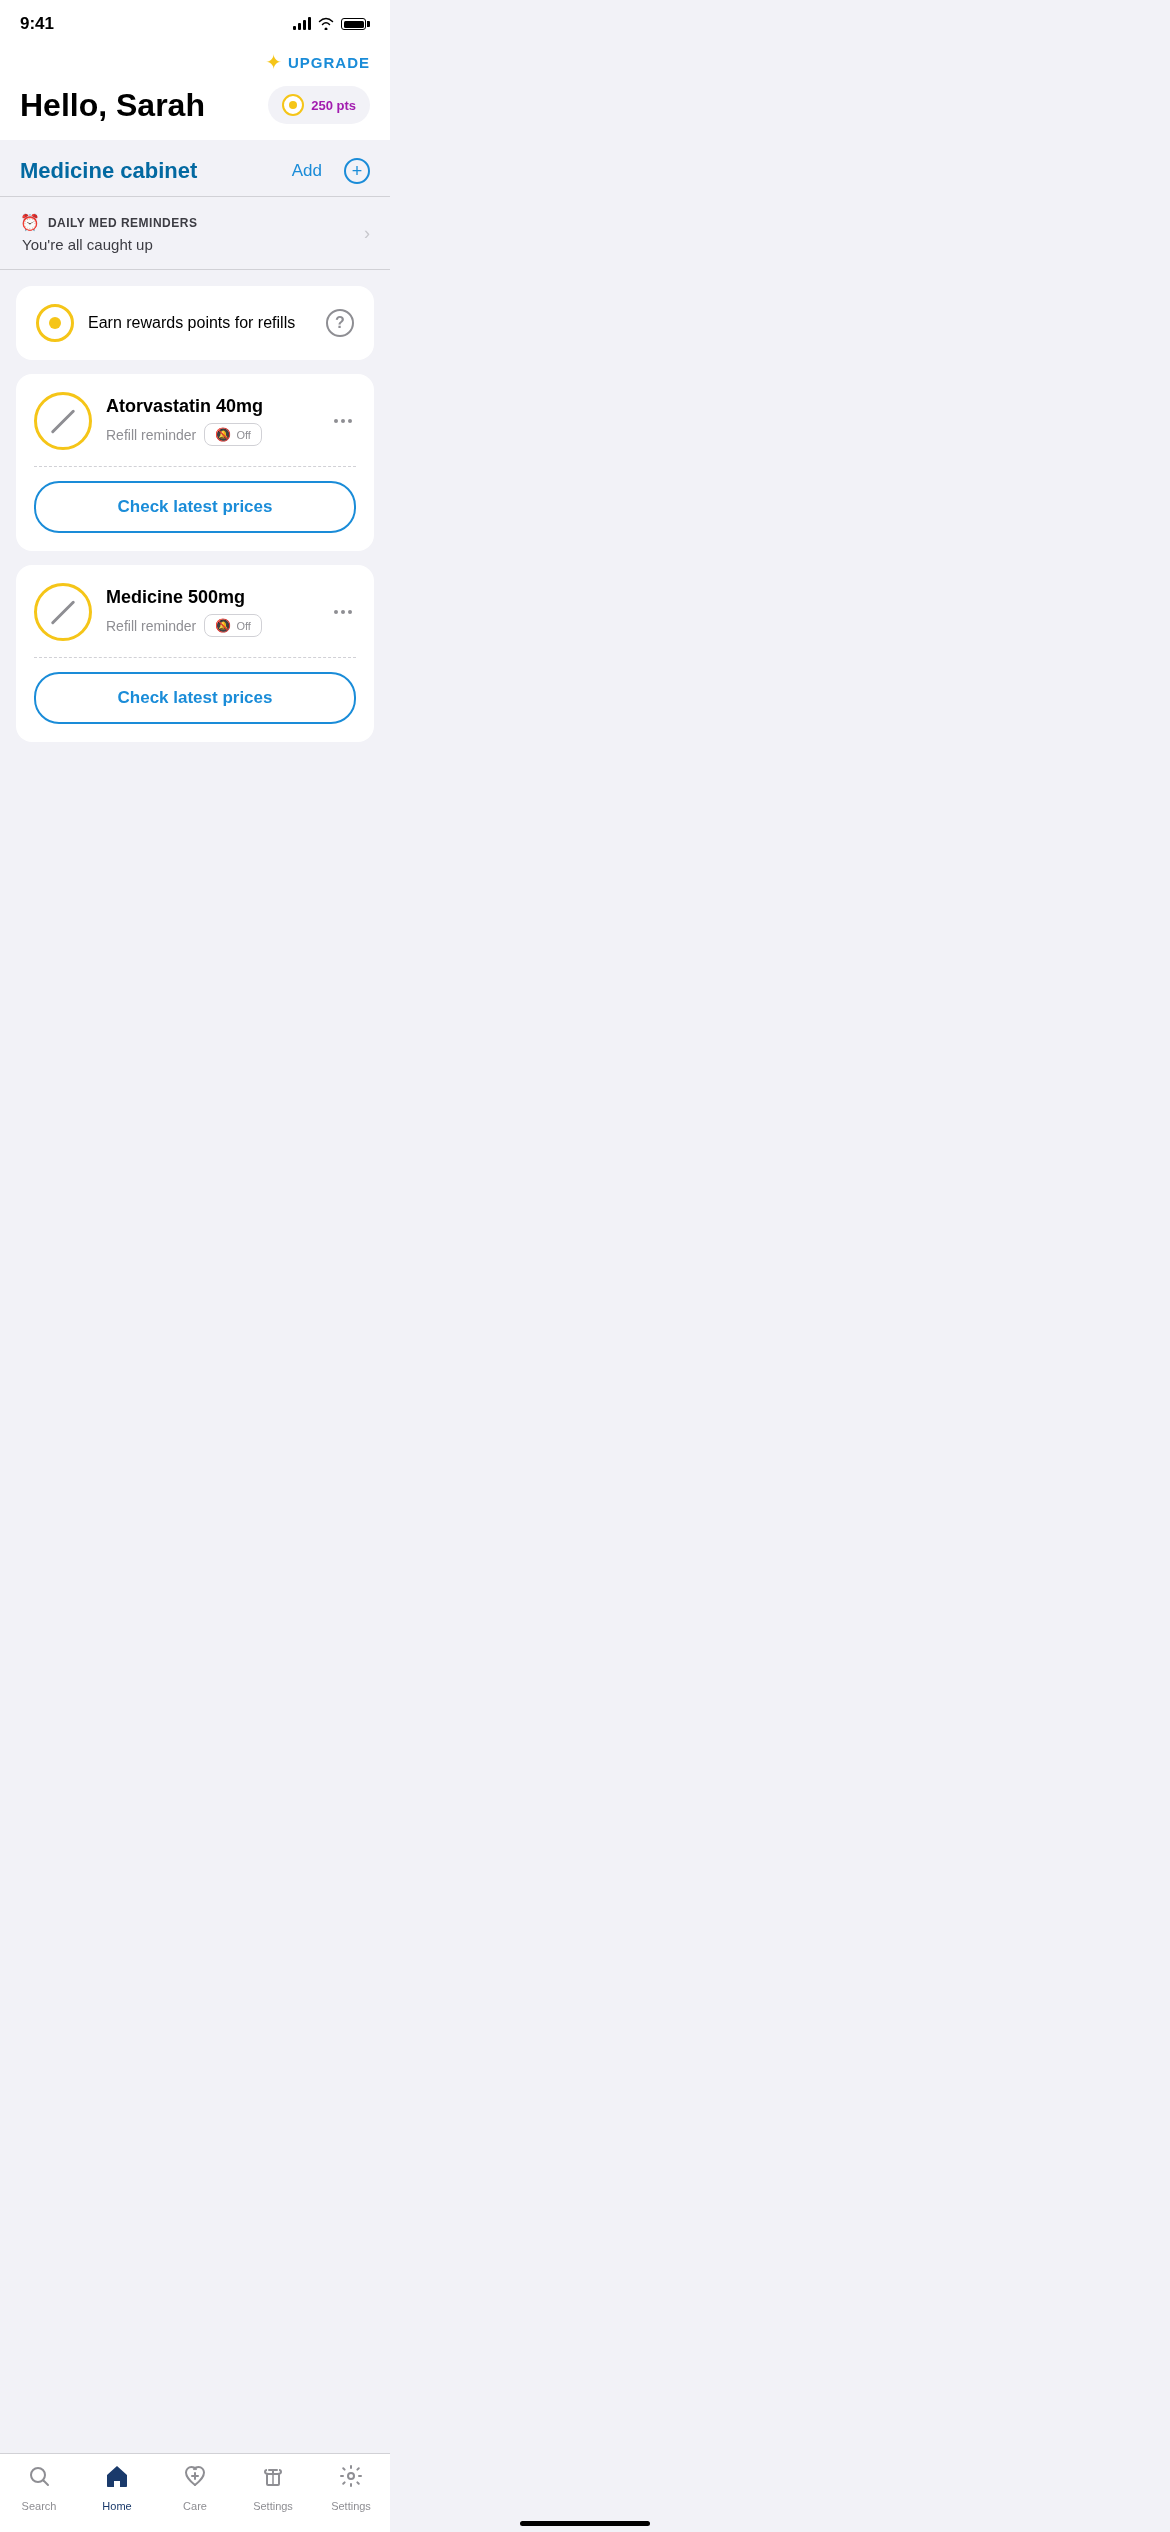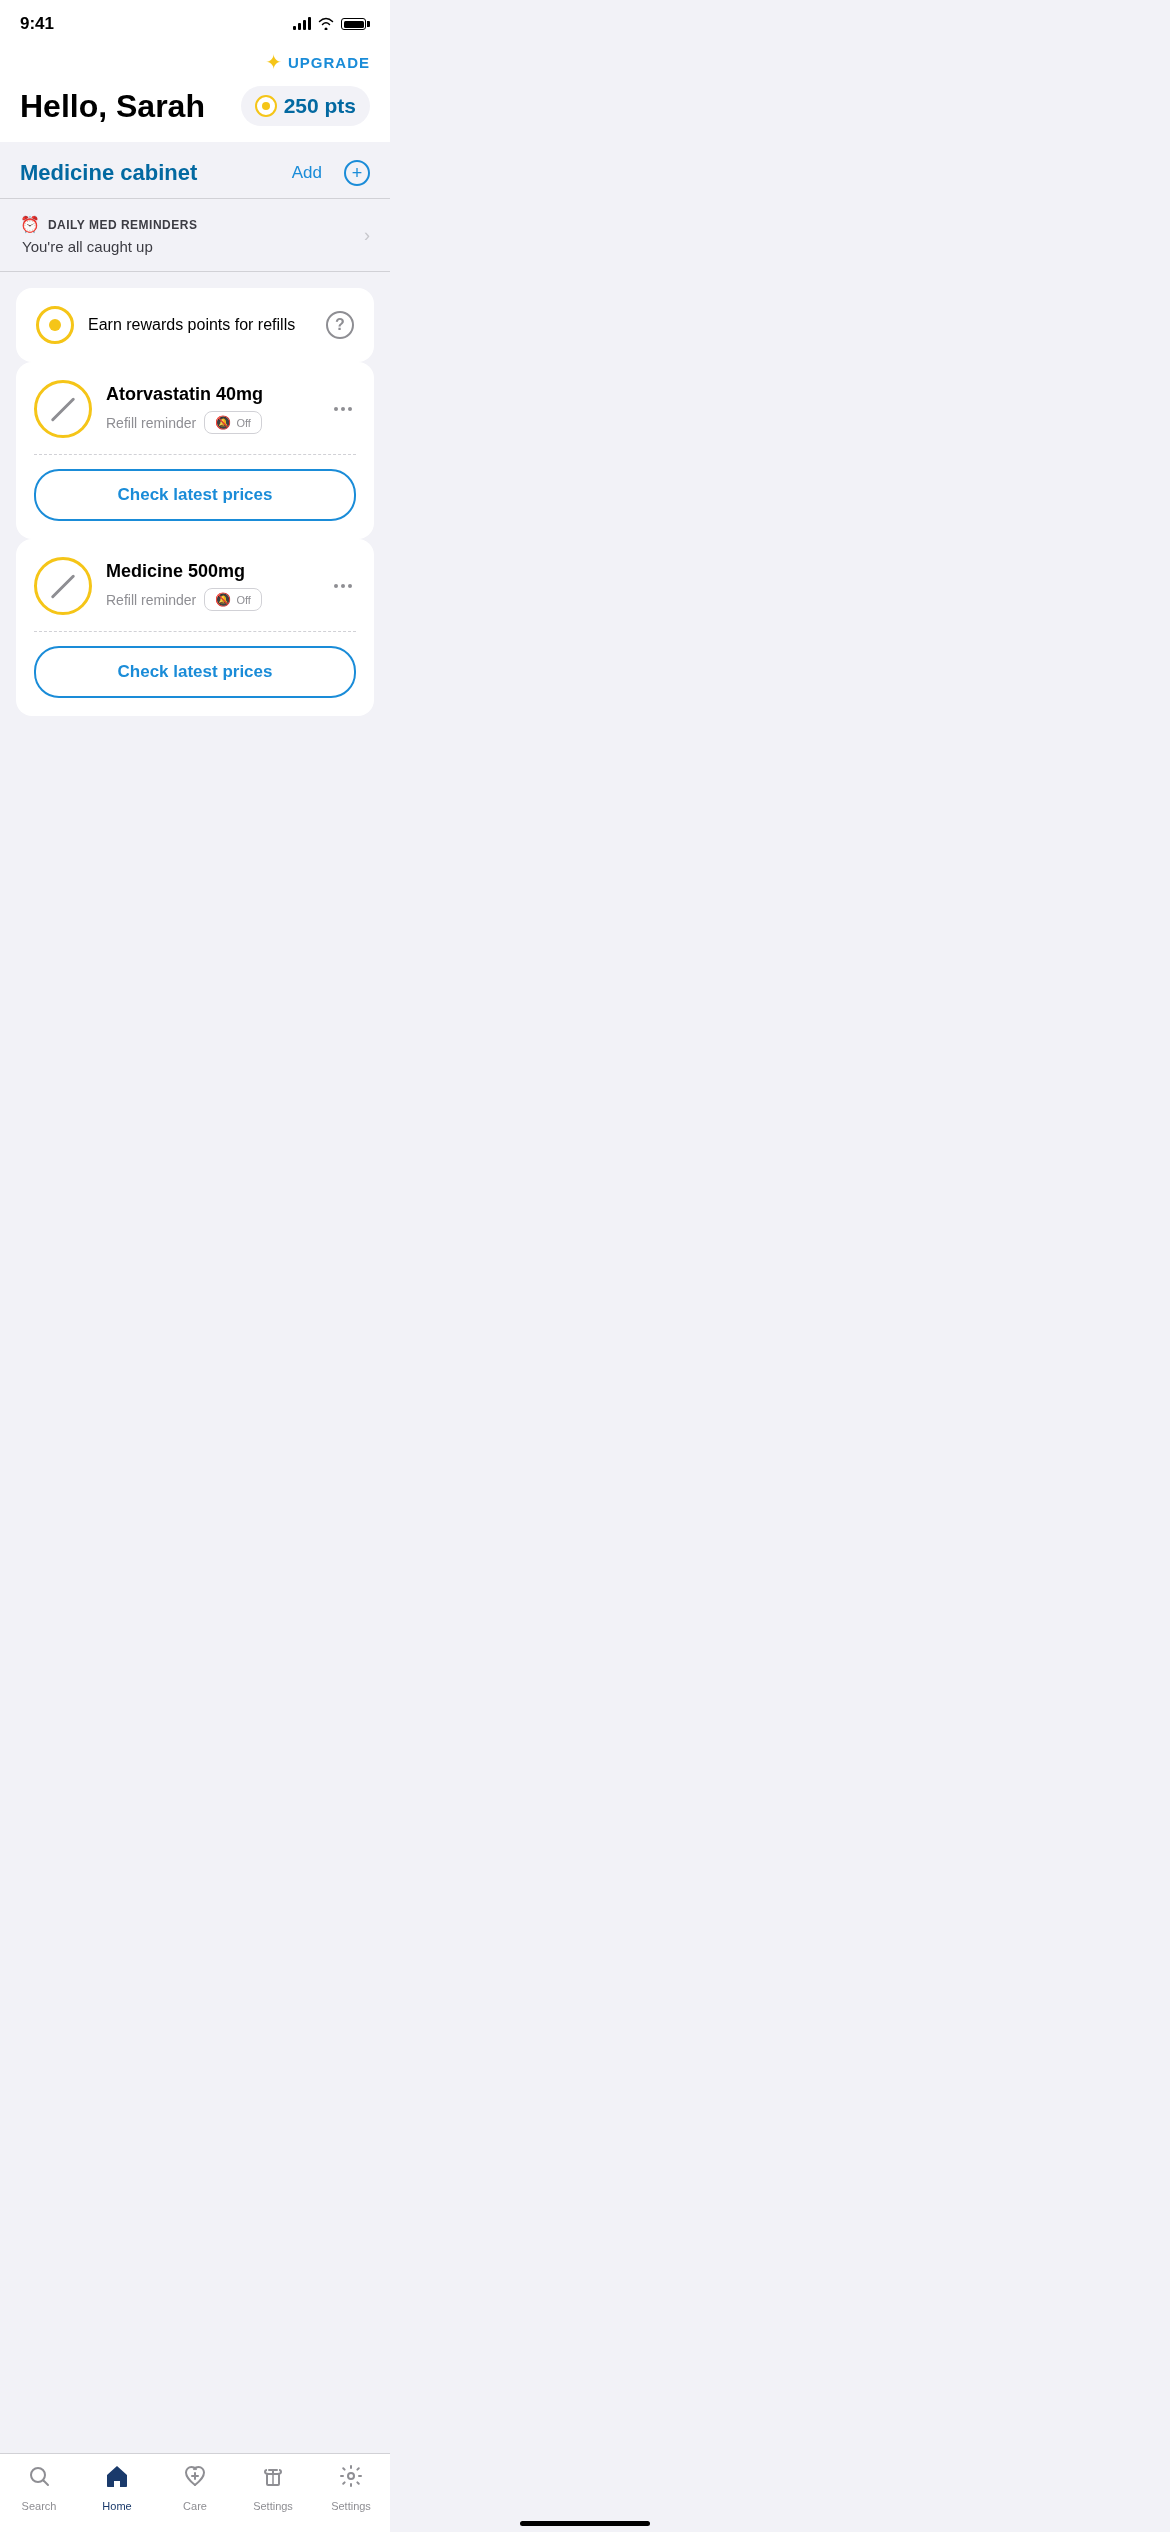--- a/index.html
+++ b/index.html
@@ -127,23 +127,23 @@
       align-items: center;
       justify-content: center;
     }
     .points-coin-inner {
       width: 8px;
       height: 8px;
       border-radius: 50%;
       background: #f5c518;
     }
     .points-text {
-      font-size: 21px;
+      font-size: 13px;
       font-weight: 600;
-      color: #0369a1;
+      color: #a21caf;
     }
 
     
     .section-header {
       background: #f2f2f7;
       padding: 18px 20px 12px;
       display: flex;
       justify-content: space-between;
       align-items: center;
     }
@@ -230,20 +230,21 @@
       height: 1px;
       background: #d1d1d6;
     }
 
     
     .main-content {
       background: #f2f2f7;
       padding: 16px 16px 80px;
       display: flex;
       flex-direction: column;
+      gap: 14px;
     }
 
     
     .rewards-card {
       background: #fff;
       border-radius: 16px;
       padding: 18px 20px;
       display: flex;
       align-items: center;
       gap: 14px;

